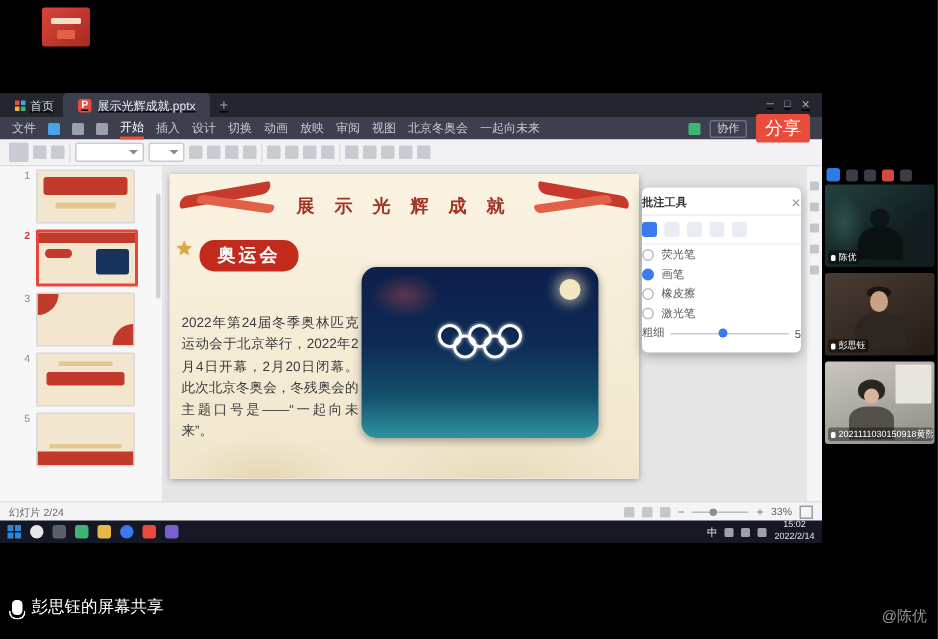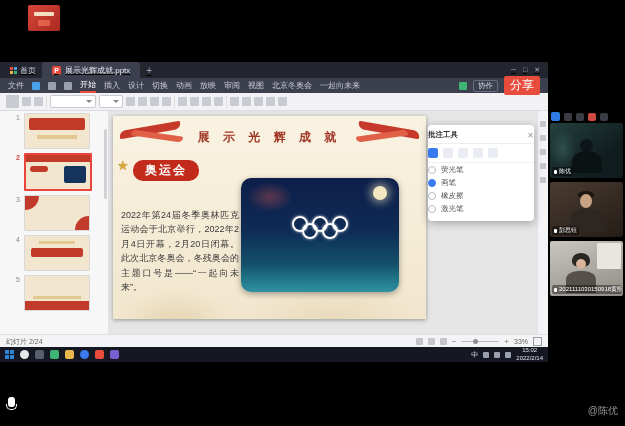--- a/index.html
+++ b/index.html
@@ -345,20 +345,27 @@
         <span>画笔</span>
       </div>
       <div class="arow">
         <span class="radio"></span>
         <span>橡皮擦</span>
       </div>
       <div class="arow">
         <span class="radio"></span>
         <span>激光笔</span>
       </div>
+      <div class="aslider">
+        <span>粗细</span>
+        <span class="atrack">
+            <b></b>
+          </span>
+        <span>5</span>
+      </div>
     </div>
 
     <div class="status">
       <span>幻灯片 2/24</span>
       <span style="flex:1"></span>
       <span class="vic"></span>
       <span class="vic"></span>
       <span class="vic"></span>
       <span class="zbtn">−</span>
       <span class="ztrack">
@@ -432,16 +439,17 @@
         <div class="torso"></div>
       <div class="label">
         <span class="mic"></span>
         <span>2021111030150918黄熙</span>
       </div>
     </div>
   </div>
 
   <div class="sharebar">
     <span class="bigmic"></span>
+    <span>彭思钰的屏幕共享</span>
   </div>
   <div class="wm">@陈优</div>
 
 </div>
 
 </body></html>

